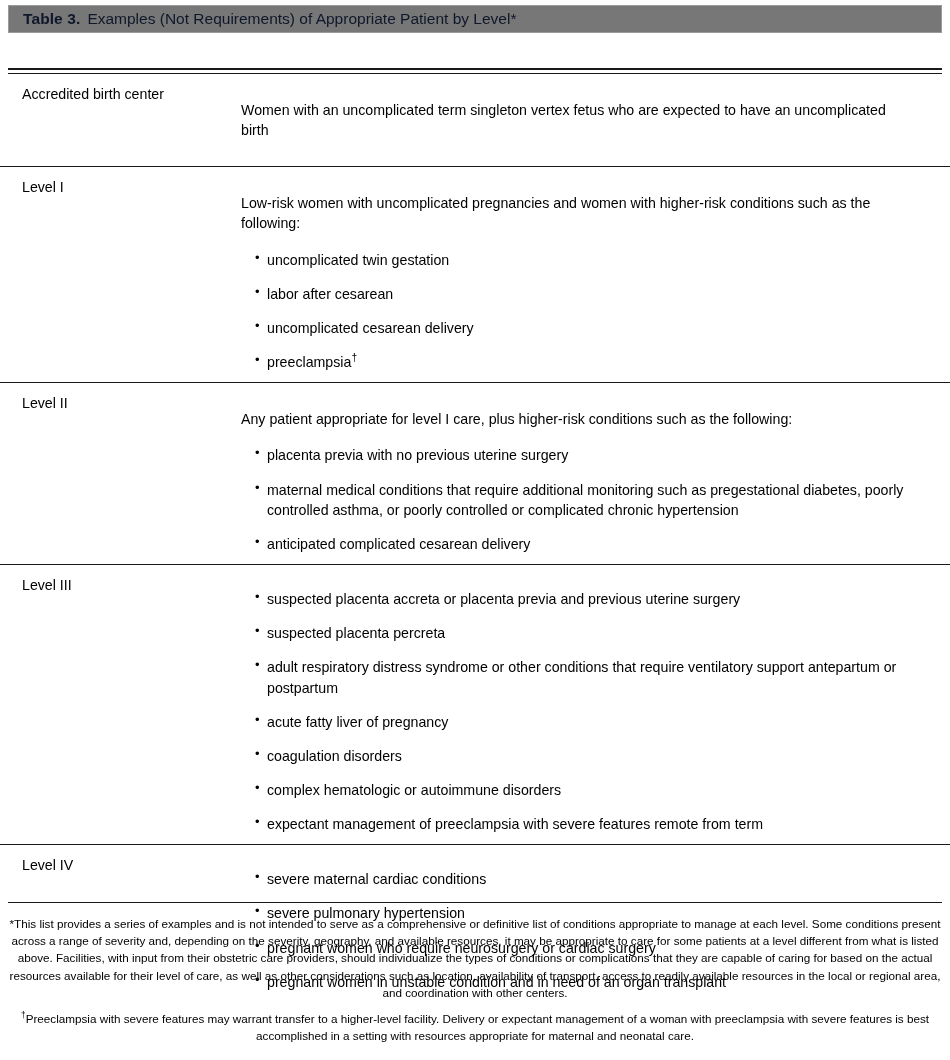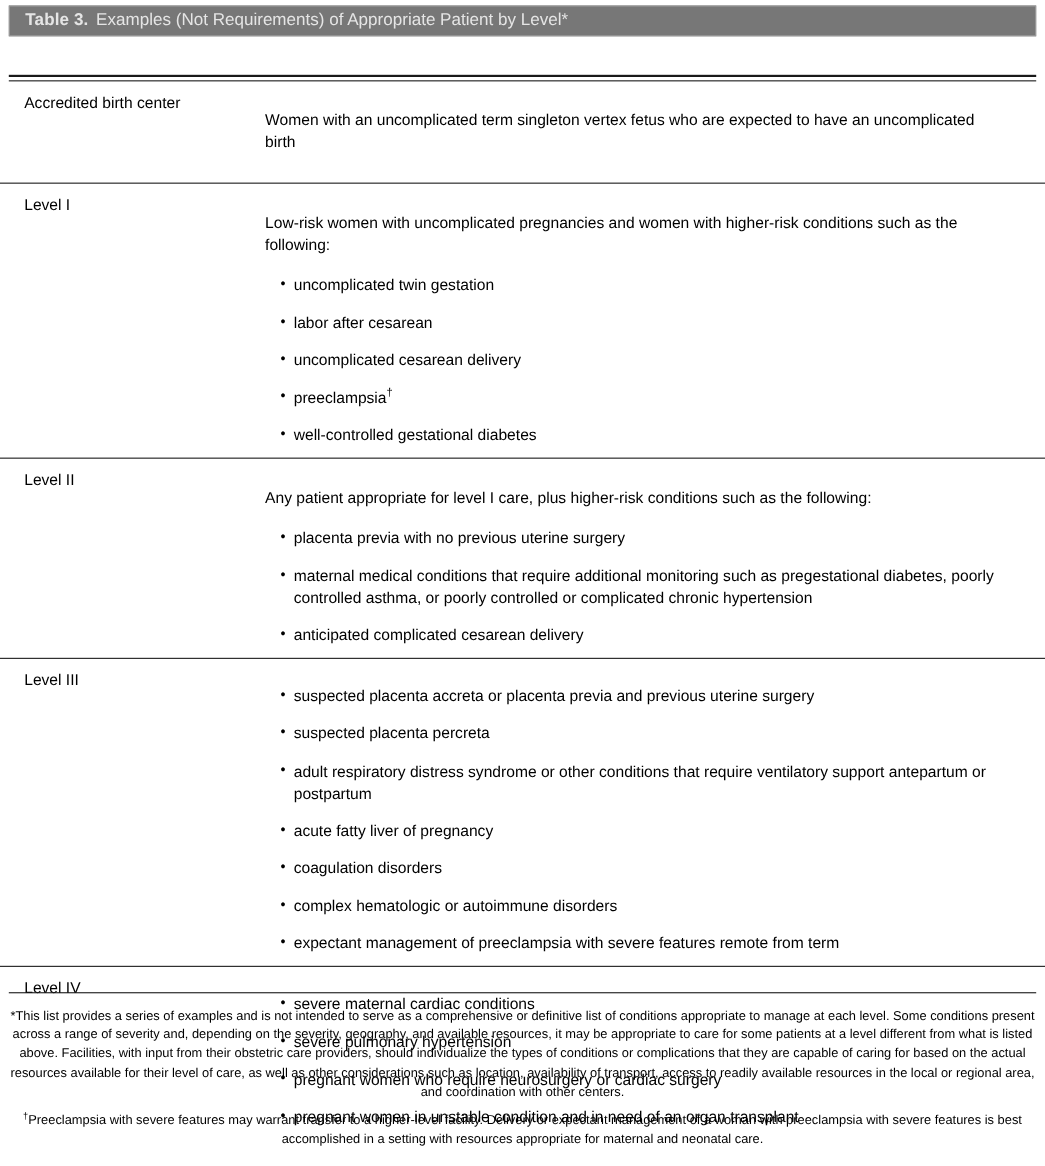--- a/index.html
+++ b/index.html
@@ -27,21 +27,21 @@
     left: 8px;
     top: 5px;
     width: 934px;
     height: 28px;
     background: #777777;
     border: 1px solid #9a9a9a;
     box-sizing: border-box;
     display: flex;
     align-items: center;
     padding-left: 14px;
-    color: #e5e5e5;
+    color: #0f172a;
   }
   .title-number {
     font-weight: bold;
     font-size: 15.5px;
     letter-spacing: 0.1px;
   }
   .title-text {
     font-size: 15.5px;
     margin-left: 7px;
     font-weight: 400;
@@ -187,21 +187,20 @@
       </div>
       <div class="row has-intro">
         <div class="cell-level">Level I</div>
         <div class="cell-example">
           <p class="intro">Low-risk women with uncomplicated pregnancies and women with higher-risk conditions such as the following:</p>
           <ul class="bullets">
             <li><span>uncomplicated twin gestation</span></li>
             <li><span>labor after cesarean</span></li>
             <li><span>uncomplicated cesarean delivery</span></li>
             <li><span>preeclampsia</span><sup>†</sup></li>
-            <li><span>well-controlled gestational diabetes</span></li>
           </ul>
         </div>
       </div>
       <div class="row has-intro">
         <div class="cell-level">Level II</div>
         <div class="cell-example">
           <p class="intro">Any patient appropriate for level I care, plus higher-risk conditions such as the following:</p>
           <ul class="bullets">
             <li><span>placenta previa with no previous uterine surgery</span></li>
             <li><span>maternal medical conditions that require additional monitoring such as pregestational diabetes, poorly controlled asthma, or poorly controlled or complicated chronic hypertension</span></li>

